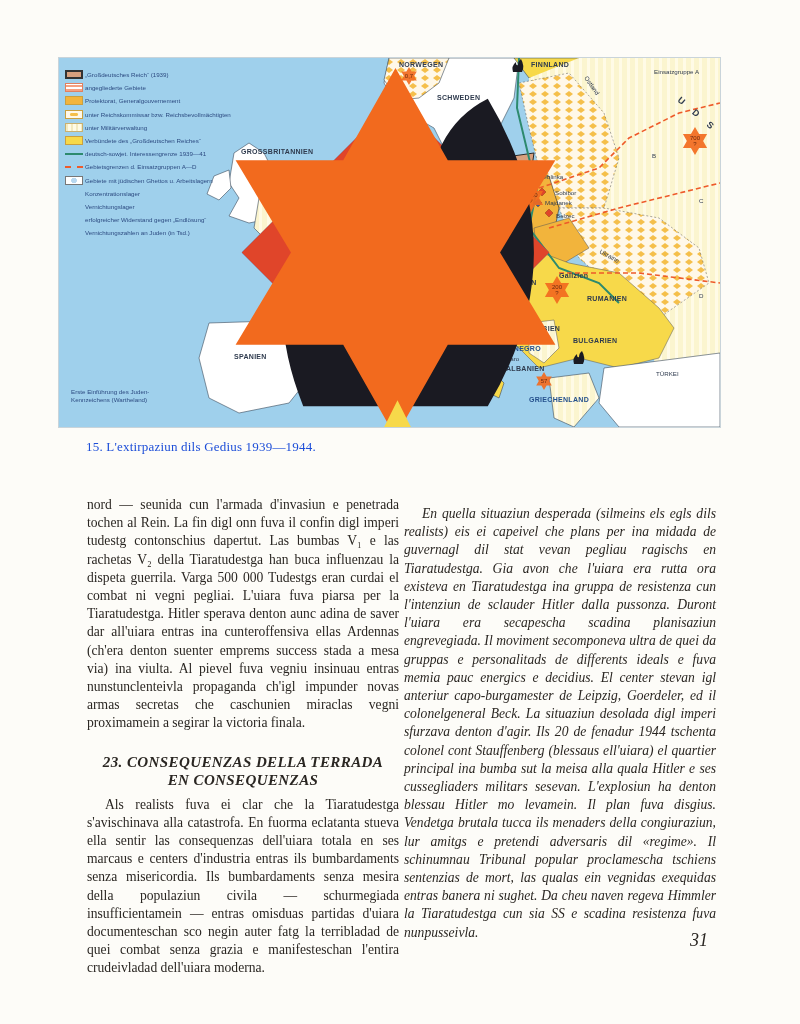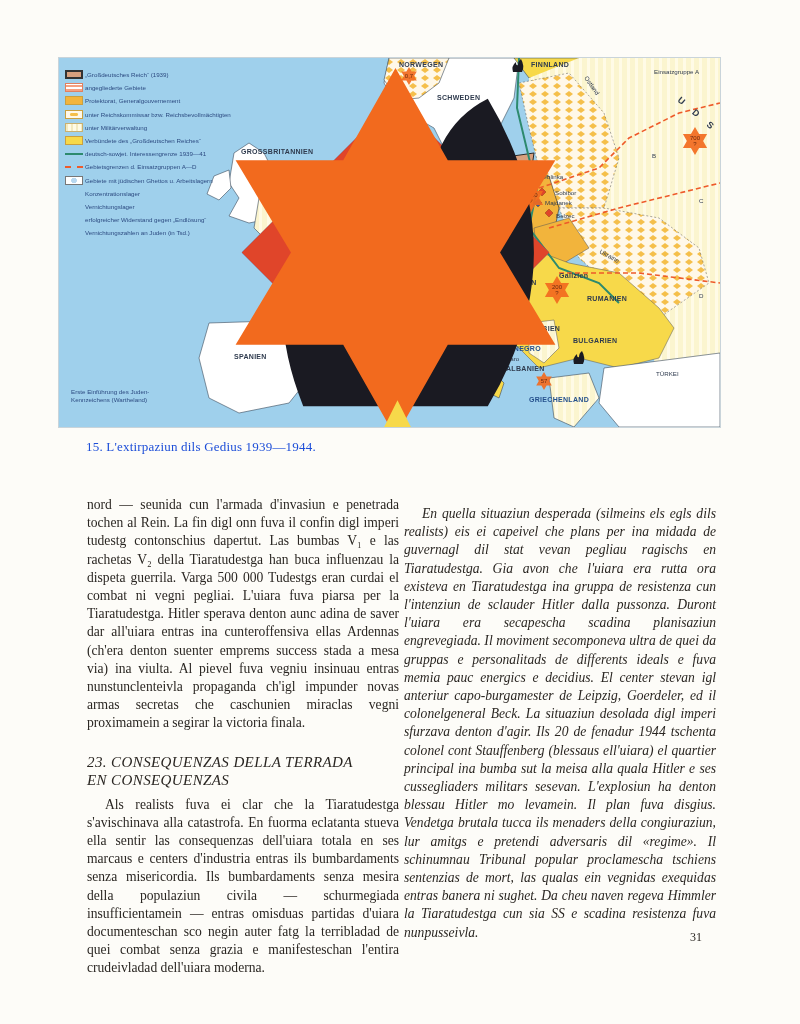--- a/index.html
+++ b/index.html
@@ -16,22 +16,22 @@
   .sw-line{width:18px;height:9px;margin-right:2px;flex:0 0 auto;position:relative;}
   .sym{width:18px;height:10px;margin-right:2px;flex:0 0 auto;display:flex;align-items:center;justify-content:center;}
   #note{position:absolute;left:8px;top:330px;display:flex;align-items:center;font-family:"Liberation Sans","DejaVu Sans",sans-serif;font-size:6.2px;color:#2c4a80;line-height:8px;}
   #caption{position:absolute;left:86px;top:439px;font-size:13px;color:#1d4ed8;letter-spacing:.2px;}
   .col{position:absolute;top:496px;width:312px;font-size:13.6px;line-height:18.2px;text-align:justify;hyphens:manual;}
   #col-left{left:87px;}
   #col-right{left:404px;}
   .col p{margin:0;}
   .indent{text-indent:18px;}
   .gap{margin-top:9px !important;font-style:italic;}
-  h2{font-style:italic;font-weight:normal;font-size:15px;text-align:left;margin:20px 0 7px;line-height:18px;letter-spacing:.4px;}
-  #pagenum{position:absolute;left:690px;top:930px;font-size:12px;}
+  h2{font-style:italic;font-weight:bold;font-size:15px;text-align:center;margin:20px 0 7px;line-height:18px;letter-spacing:.4px;}
+  #pagenum{position:absolute;left:690px;top:930px;font-size:18px;font-style:italic;}
 </style>
 </head>
 <body>
 
 <div id="map">
   <svg viewBox="0 0 661 369">
     <defs>
       <pattern id="pDiam" width="12" height="8" patternUnits="userSpaceOnUse">
         <rect width="12" height="8" fill="#fff8e8"></rect>
         <path d="M6 1 L10 4 L6 7 L2 4Z" fill="#f5bf4a"></path>

